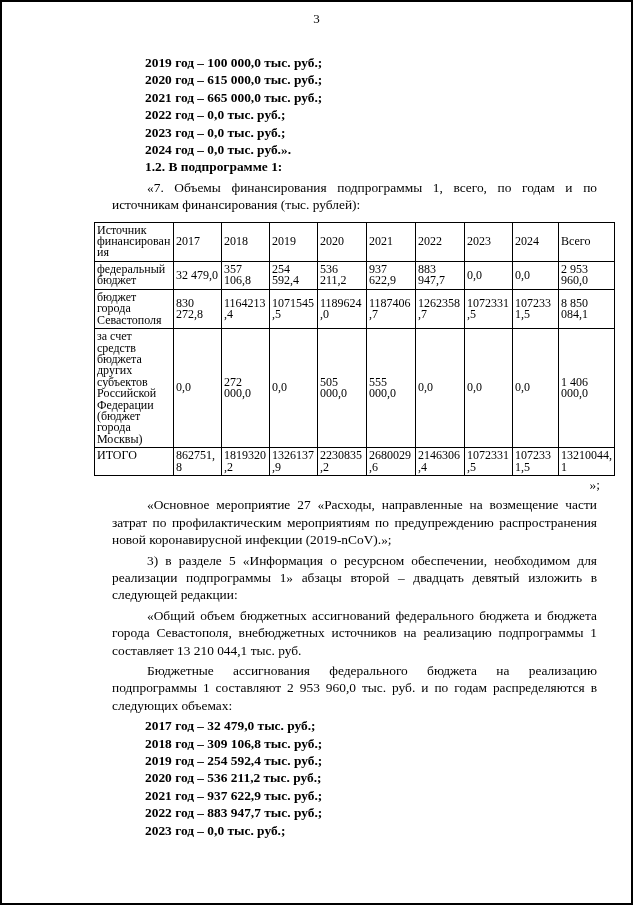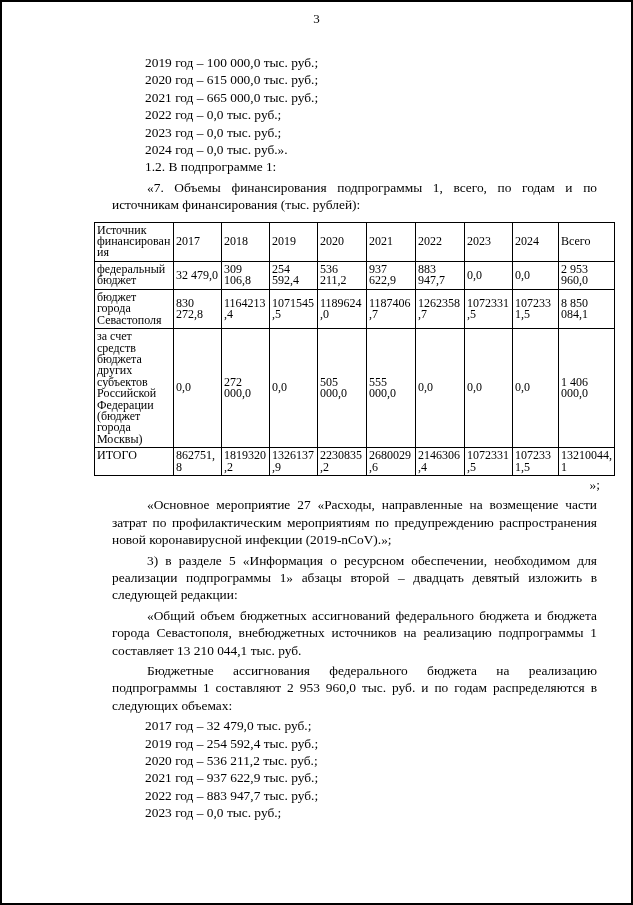--- a/index.html
+++ b/index.html
@@ -17,21 +17,21 @@
     overflow:hidden;
   }
   .page-number {
     position:absolute; top:8px; left:0; width:100%;
     text-align:center; font-size:13px;
   }
   .body {
     position:absolute; top:52px; left:107px; right:31px;
   }
   .list { padding-left:36px; }
-  .list-line { white-space:pre-wrap; }
+  .list-line { white-space:pre-wrap;font-weight:bold; }
   .par { margin:3px; text-align:justify; text-indent:35px; }
   table.fund {
     border-collapse:collapse;
     table-layout:fixed;
     width:520px;
     margin:8px 0 0 -15px;
     font-size:12px;
     line-height:11.4px;
   }
   table.fund th, table.fund td {
@@ -95,21 +95,21 @@
           <th>2022</th>
           <th>2023</th>
           <th>2024</th>
           <th>Всего</th>
         </tr>
       </thead>
       <tbody>
         <tr class="rh1">
           <td class="lbl">федеральный бюджет</td>
           <td>32 479,0</td>
-          <td>309 106,8</td>
+          <td>357 106,8</td>
           <td>254 592,4</td>
           <td>536 211,2</td>
           <td>937 622,9</td>
           <td>883 947,7</td>
           <td>0,0</td>
           <td>0,0</td>
           <td>2 953 960,0</td>
         </tr>
         <tr class="rh2">
           <td class="lbl">бюджет города Севастополя</td>
@@ -152,20 +152,21 @@
 
     <p class="close-mark">»;</p>
 
     <p class="par">«Основное мероприятие 27 «Расходы, направленные на возмещение части затрат по профилактическим мероприятиям по предупреждению распространения новой коронавирусной инфекции (2019-nCoV).»;</p>
     <p class="par">3) в разделе 5 «Информация о ресурсном обеспечении, необходимом для реализации подпрограммы 1» абзацы второй – двадцать девятый изложить в следующей редакции:</p>
     <p class="par">«Общий объем бюджетных ассигнований федерального бюджета и бюджета города Севастополя, внебюджетных источников на реализацию подпрограммы 1 составляет 13 210 044,1 тыс. руб.</p>
     <p class="par">Бюджетные ассигнования федерального бюджета на реализацию подпрограммы 1 составляют 2 953 960,0 тыс. руб. и по годам распределяются в следующих объемах:</p>
 
     <div class="list">
       <div class="list-line">2017 год – 32 479,0 тыс. руб.;</div>
+      <div class="list-line">2018 год – 309 106,8 тыс. руб.;</div>
       <div class="list-line">2019 год – 254 592,4 тыс. руб.;</div>
       <div class="list-line">2020 год – 536 211,2 тыс. руб.;</div>
       <div class="list-line">2021 год – 937 622,9 тыс. руб.;</div>
       <div class="list-line">2022 год – 883 947,7 тыс. руб.;</div>
       <div class="list-line">2023 год – 0,0 тыс. руб.;</div>
     </div>
 
   </div>
 </div>
 

